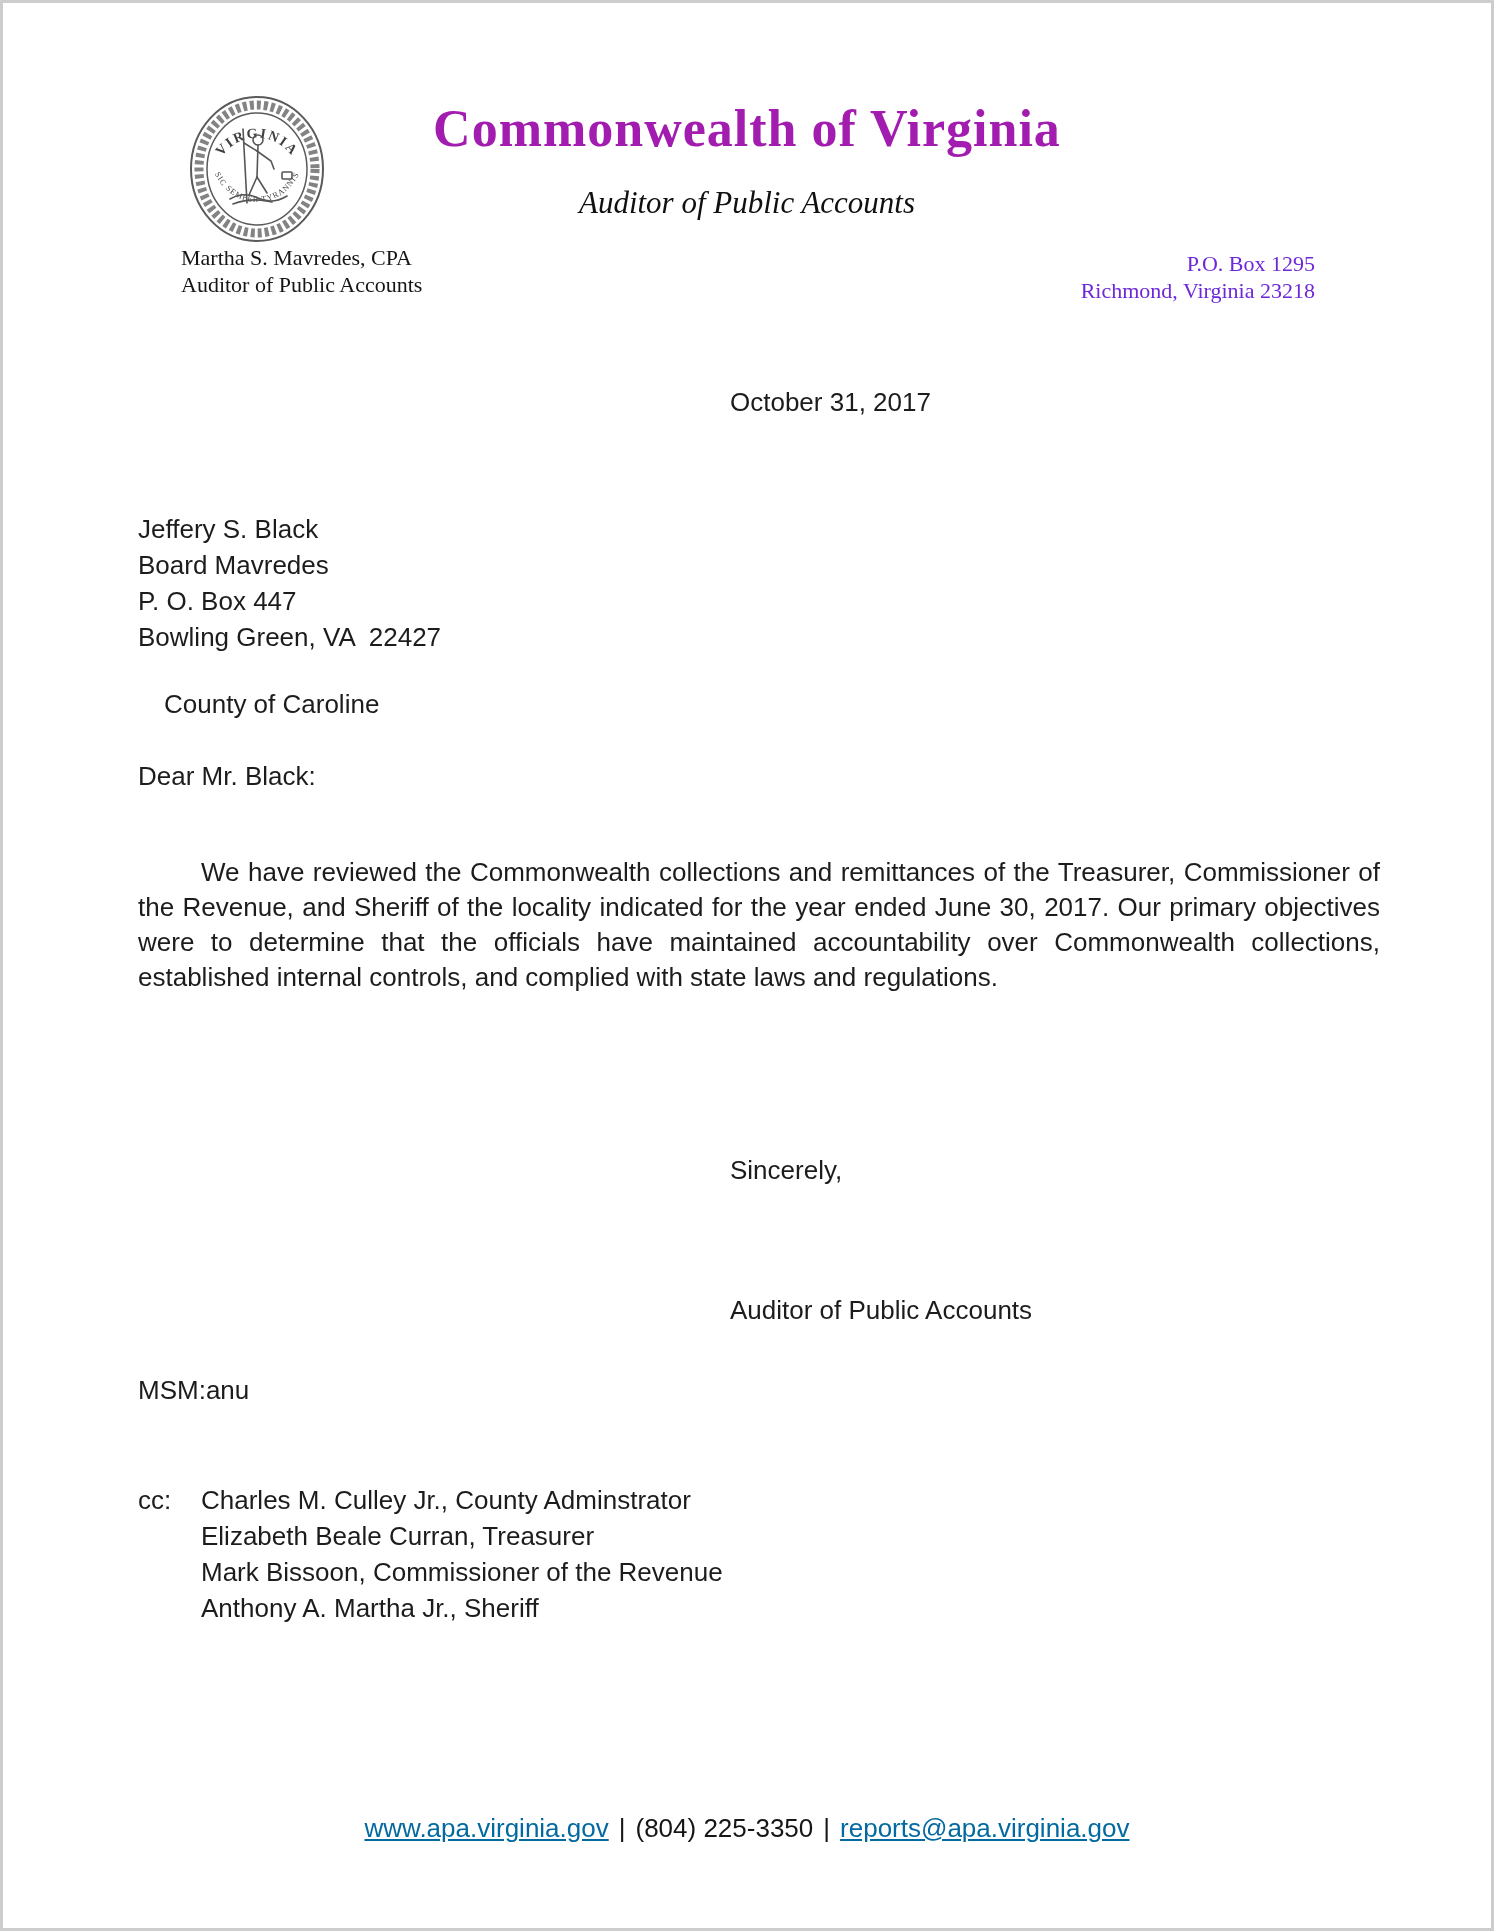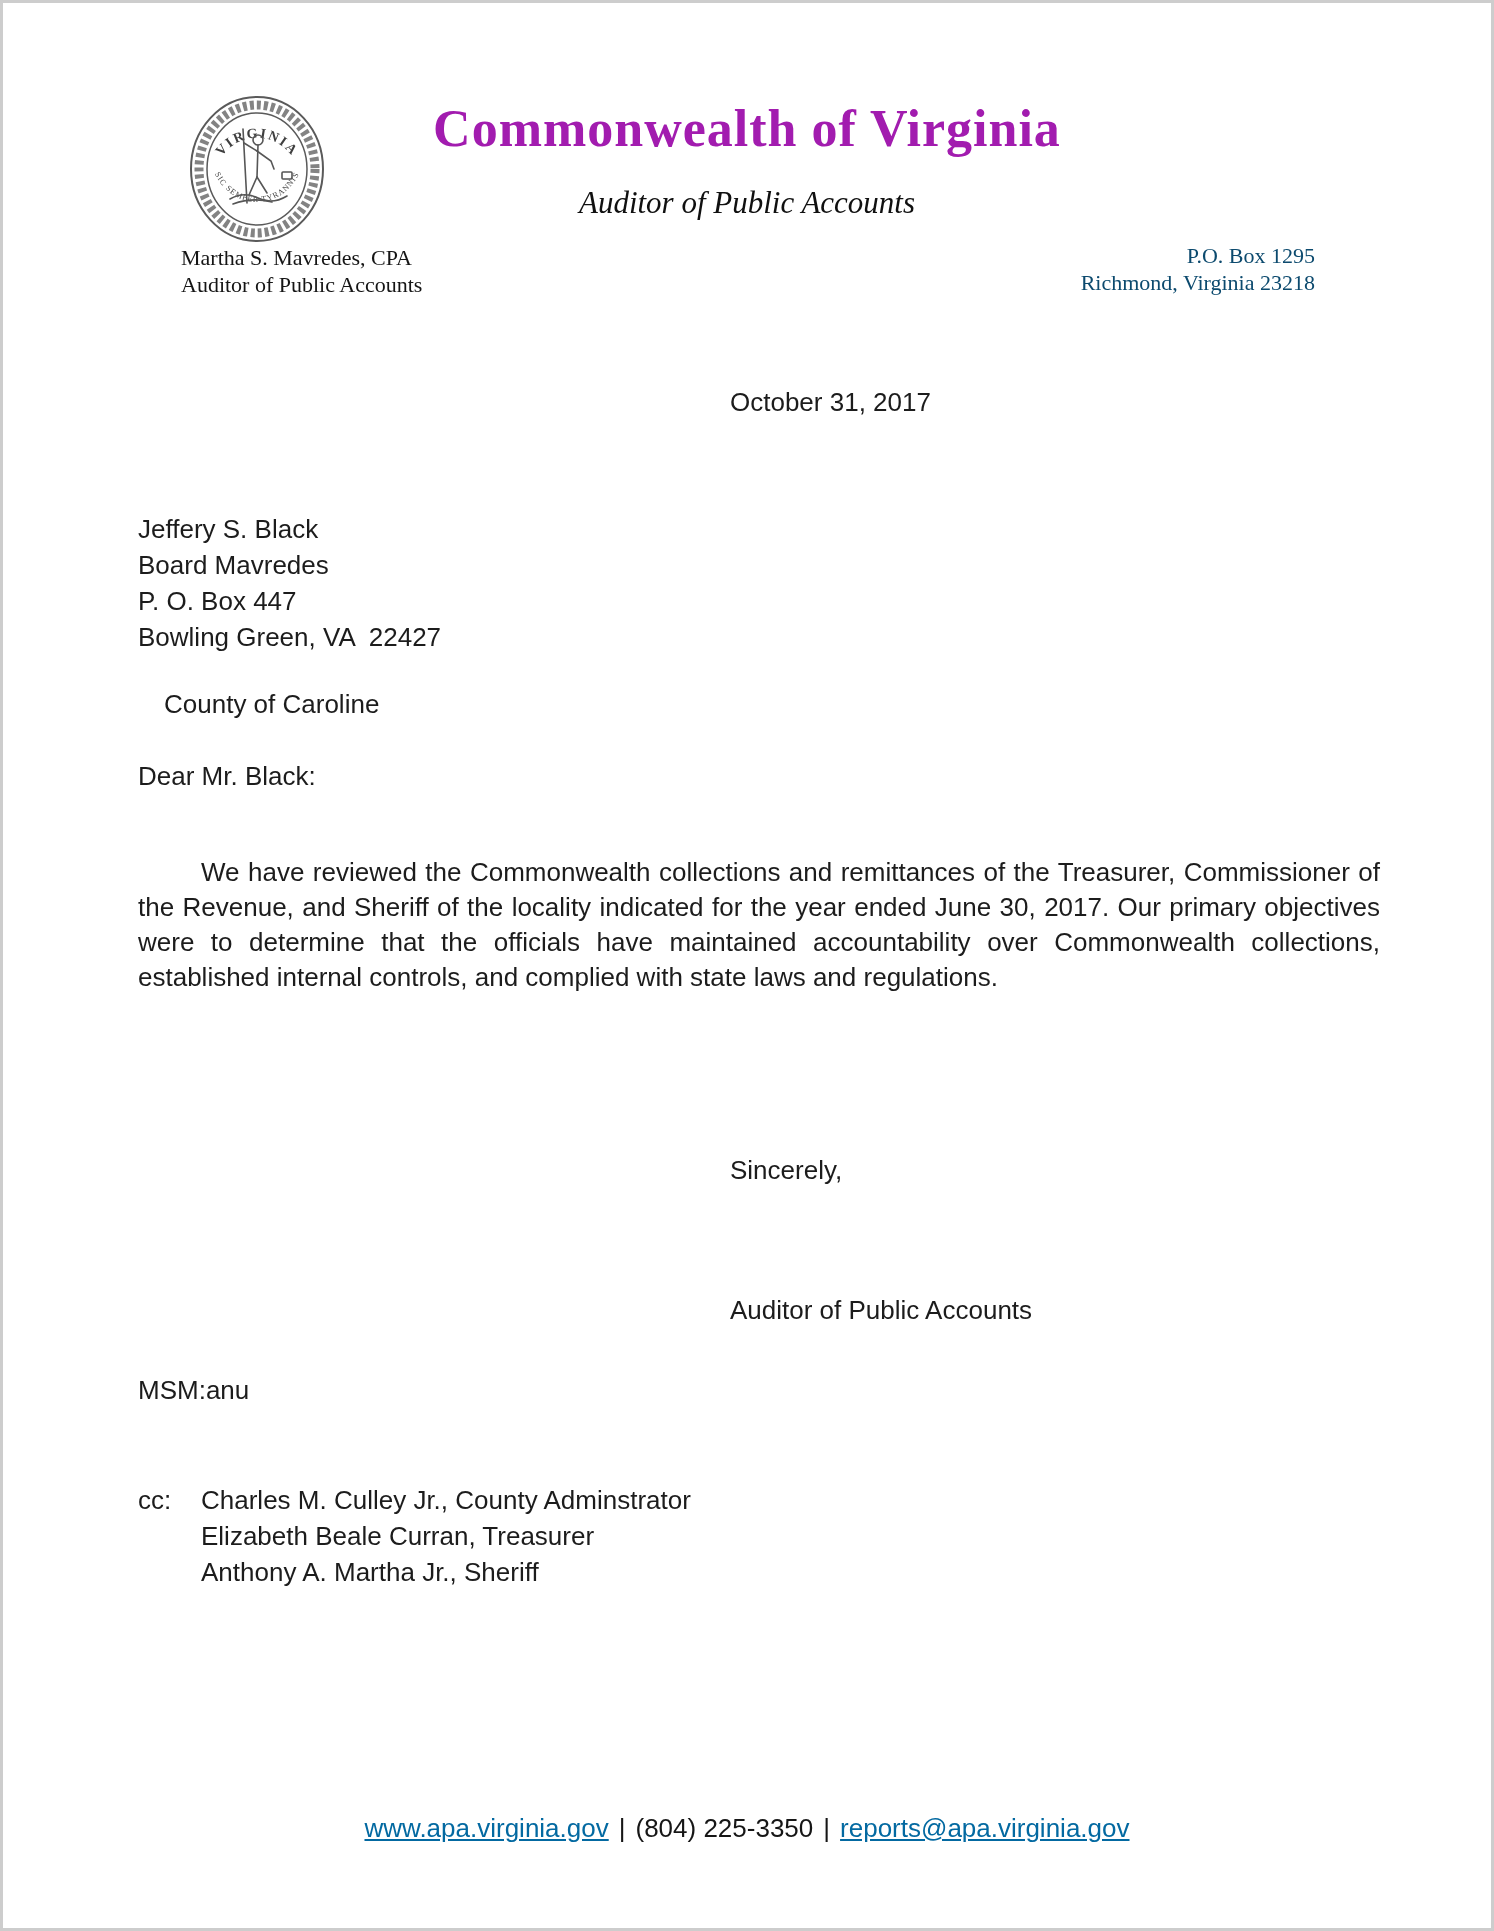--- a/index.html
+++ b/index.html
@@ -27,23 +27,23 @@
     text-align:center;
     font-family:"Liberation Serif", serif;
     font-style:italic; font-size:31px; color:#101010;
   }
   .official {
     position:absolute; left:178px; top:241px;
     font-family:"Liberation Serif", serif;
     font-size:22px; line-height:27px; color:#151515;
   }
   .hq {
-    position:absolute; right:176px; top:239px; text-align:right;
+    position:absolute; right:176px; top:247px; text-align:right;
     font-family:"Liberation Serif", serif;
-    font-size:22px; line-height:27px; color:#0c4a6e;
+    font-size:22px; line-height:27px; color:#6d28d9;
   }
   
   .body-text { font-size:26px; }
   .date       { position:absolute; left:727px; top:384px; }
   .recipient  { position:absolute; left:135px; top:508px; line-height:36px; }
   .locality   { position:absolute; left:135px; top:686px;margin-left:26px; }
   .salutation { position:absolute; left:135px; top:758px; }
   .para {
     position:absolute; left:135px; width:1242px;
     text-align:justify; text-indent:63px; line-height:35px;
@@ -131,20 +131,21 @@
   <div class="closing body-text">Sincerely,</div>
   <div class="sig-title body-text">Auditor of Public Accounts</div>
 
   <div class="reference body-text">MSM:anu</div>
 
   <div class="cc-block body-text">
     <div class="cc-label">cc:</div>
     <div>
       <div>Charles M. Culley Jr., County Adminstrator</div>
       <div>Elizabeth Beale Curran, Treasurer</div>
+      <div>Mark Bissoon, Commissioner of the Revenue</div>
       <div>Anthony A. Martha Jr., Sheriff</div>
     </div>
   </div>
 
   <div class="footer">
     <a class="link">www.apa.virginia.gov</a><span class="sep">|</span><span>(804) 225-3350</span><span class="sep">|</span><a class="link">reports@apa.virginia.gov</a>
   </div>
 
 </div>
 

